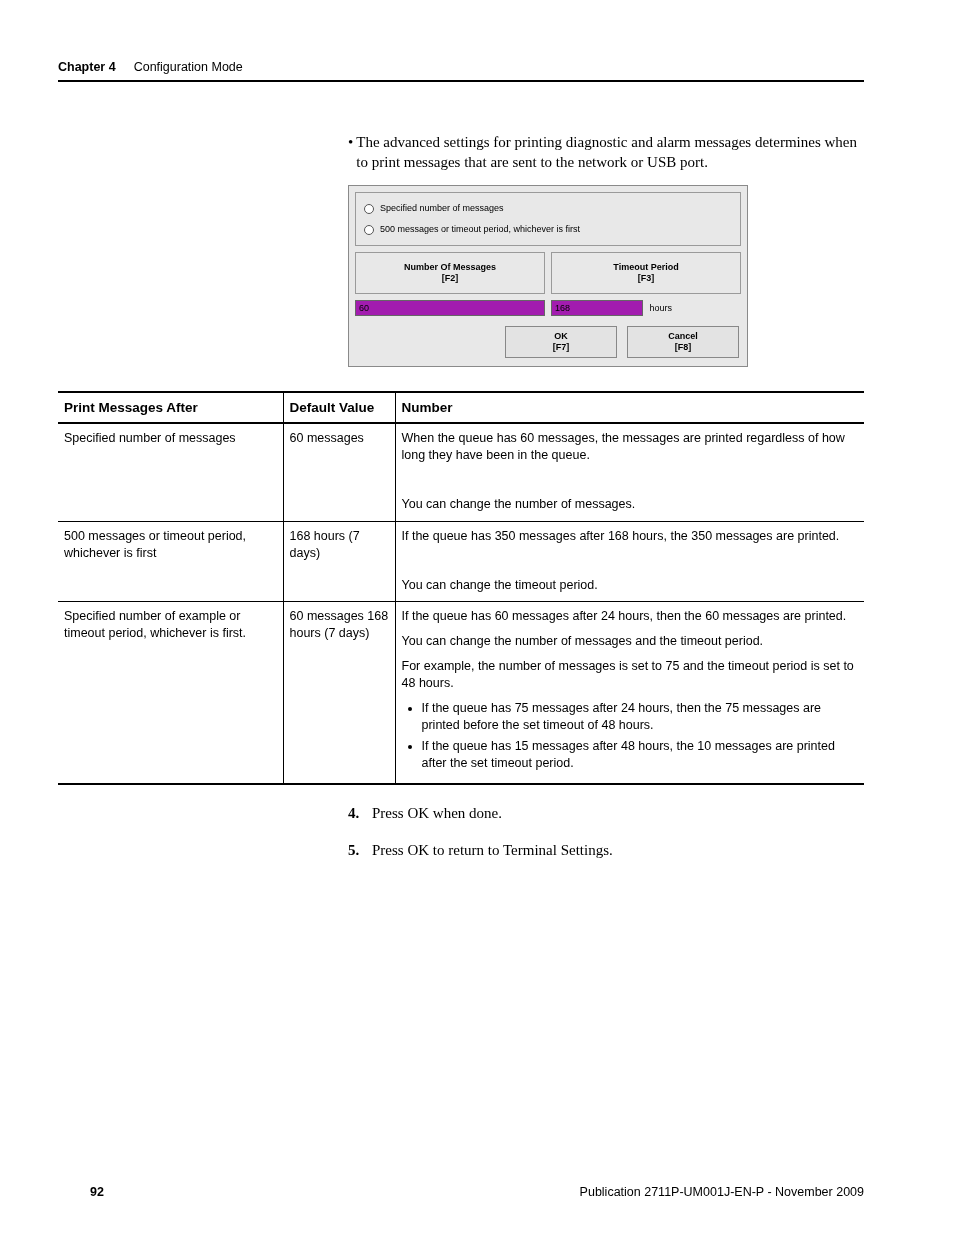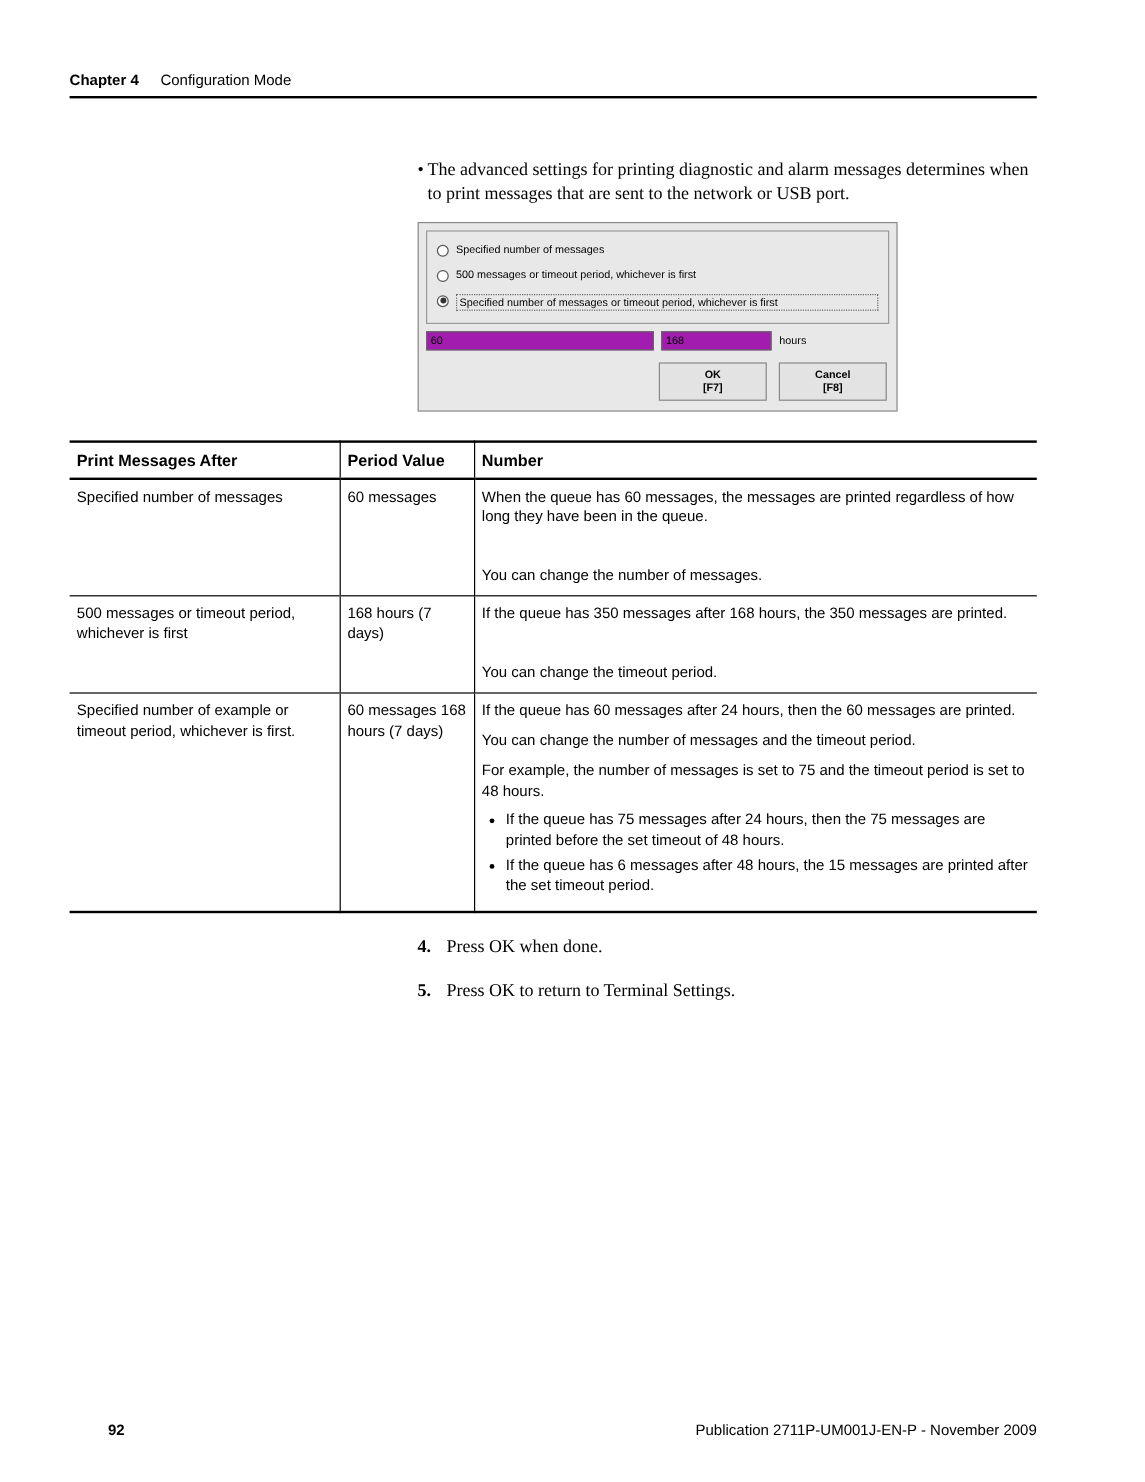--- a/index.html
+++ b/index.html
@@ -106,21 +106,21 @@
   }
   .input-block { flex: 1; display: flex; align-items: center; gap: 6px; }
   .hours-lbl { font-size: 9px; }
   .btn-row {
     display: flex;
     justify-content: flex-end;
     gap: 10px;
     margin: 10px 8px 8px 8px;
   }
   .dlg-btn {
-    width: 90px;
+    width: 112px;
     height: 32px;
     border: 1px solid #888;
     background: #e3e3e3;
     font-size: 9px;
     text-align: center;
     display: flex;
     flex-direction: column;
     justify-content: center;
     font-weight: bold;
     line-height: 1.2;
@@ -193,27 +193,27 @@
     <div class="panel">
       <div class="panel-right">
         <div class="radio-row">
           <span class="radio"></span>
           <span>Specified number of messages</span>
         </div>
         <div class="radio-row">
           <span class="radio"></span>
           <span>500 messages or timeout period, whichever is first</span>
         </div>
-        <div class="radio-row">
-          <span class="radio">
-              <span class="dot"></span>
-            </span>
-          <span class="dotted-box">Specified number of messages or timeout period, whichever is first</span>
-        </div>
       </div>
+    </div>
+    <div class="two-panels">
+      <div class="mini-panel" style="white-space:pre-line;">Number Of Messages
+[F2]</div>
+      <div class="mini-panel" style="white-space:pre-line;">Timeout Period
+[F3]</div>
     </div>
     <div class="inputs-row">
       <div class="input-block">
         <div class="txt-input">60</div>
       </div>
       <div class="input-block">
         <div class="txt-input" style="flex:0.55">168</div>
         <span class="hours-lbl">hours</span>
       </div>
     </div>
@@ -222,21 +222,21 @@
 [F7]</div>
       <div class="dlg-btn" style="white-space:pre-line;">Cancel
 [F8]</div>
     </div>
   </div>
 
   <table class="spec-table">
     <thead>
       <tr>
         <th class="col1">Print Messages After</th>
-        <th class="col2">Period Value</th>
+        <th class="col2">Default Value</th>
         <th>Number</th>
       </tr>
     </thead>
     <tbody>
       <tr>
         <td>Specified number of messages</td>
         <td>60 messages</td>
         <td>
           <p>When the queue has 60 messages, the messages are printed regardless of how long they have been in the queue.</p>
           <p>You can change the number of messages.</p>
@@ -252,21 +252,21 @@
       </tr>
       <tr>
         <td>Specified number of example or timeout period, whichever is first.</td>
         <td>60 messages 168 hours (7 days)</td>
         <td>
           <p>If the queue has 60 messages after 24 hours, then the 60 messages are printed.</p>
           <p>You can change the number of messages and the timeout period.</p>
           <p>For example, the number of messages is set to 75 and the timeout period is set to 48 hours.</p>
           <ul class="cell-bullets">
             <li>If the queue has 75 messages after 24 hours, then the 75 messages are printed before the set timeout of 48 hours.</li>
-            <li>If the queue has 6 messages after 48 hours, the 15 messages are printed after the set timeout period.</li>
+            <li>If the queue has 15 messages after 48 hours, the 10 messages are printed after the set timeout period.</li>
           </ul>
         </td>
       </tr>
     </tbody>
   </table>
 
   <div class="step-row">
     <div class="step-num">4.</div>
     <div class="step-text">Press OK when done.</div>
   </div>

